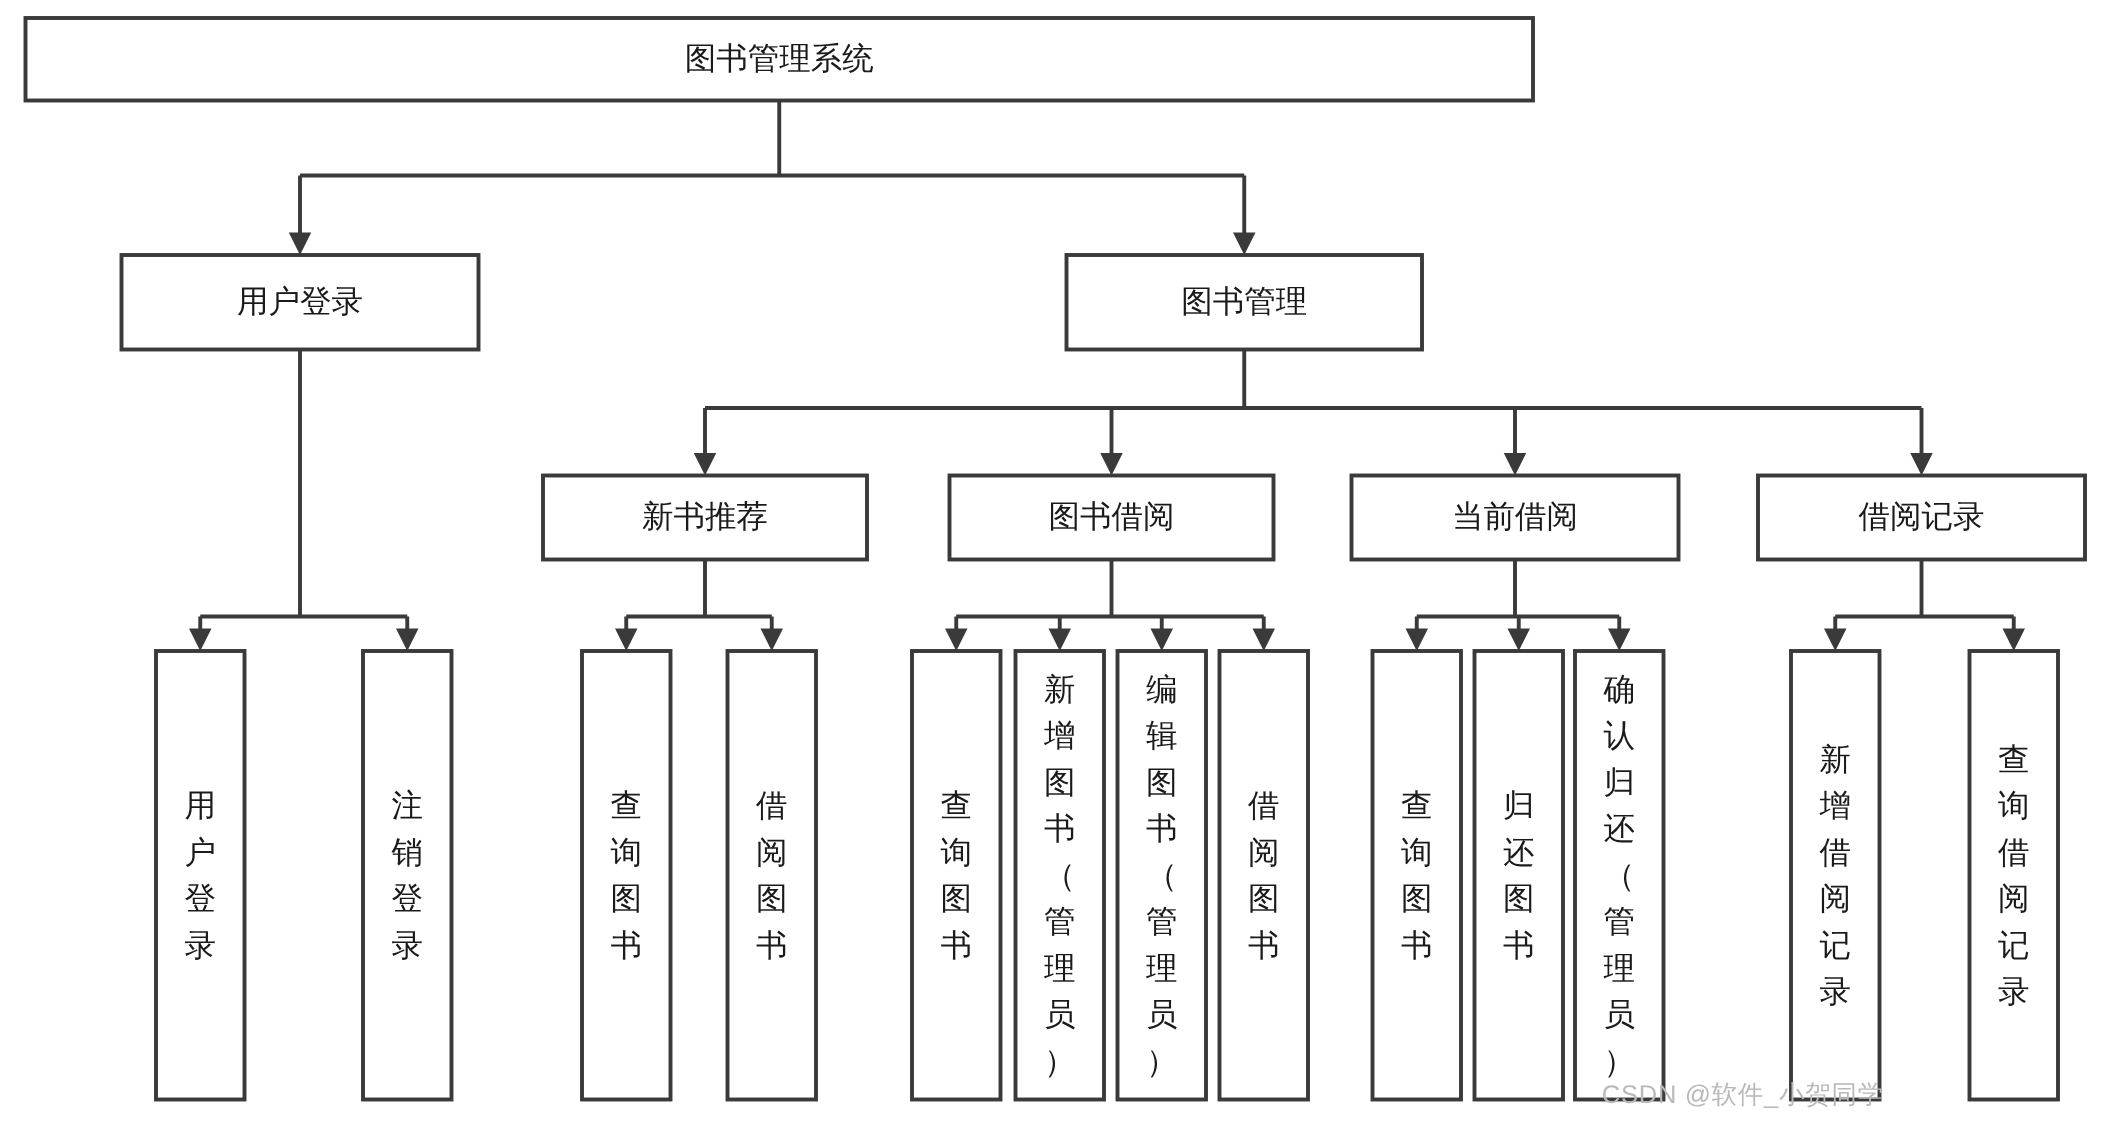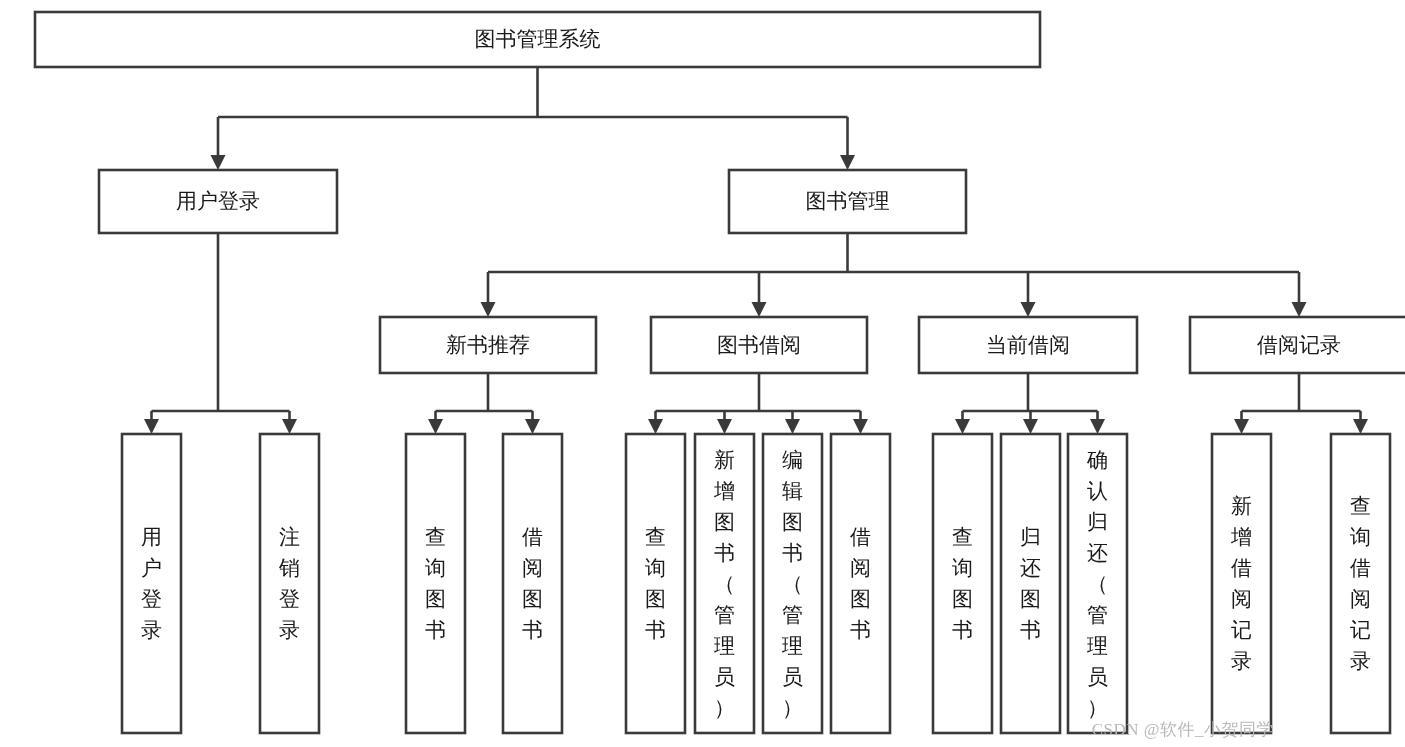--- a/index.html
+++ b/index.html
@@ -12,21 +12,20 @@
     height: 747px;
     font-family: "Liberation Sans", "DejaVu Sans", sans-serif;
     overflow: hidden;
     position: relative;
   }
   #diagram-root {
     position: absolute;
     left: 0; top: 0;
     width: 1270px;
     height: 747px;
-    margin-left: 18px;
   }
   svg.flow {
     display: block;
     width: 1405px;
     height: 747px;
   }
   .node-box {
     fill: #ffffff;
     stroke: #3a3a3a;
     stroke-width: 2.6;
@@ -51,21 +50,21 @@
   .node-label-v {
     font-family: "Liberation Sans", "DejaVu Sans", sans-serif;
     font-size: 21px;
     fill: #1a1a1a;
     text-anchor: middle;
   }
   .watermark {
     position: absolute;
     right: 14px;
     bottom: 6px;
-    font-family: Liberation Serif, serif;
+    font-family: Liberation Sans, sans-serif;
     font-size: 17px;
     color: #b9b9b9;
     letter-spacing: 0.5px;
     white-space: nowrap;
     user-select: none;
   }
 </style>
 </head>
 <body>
 

